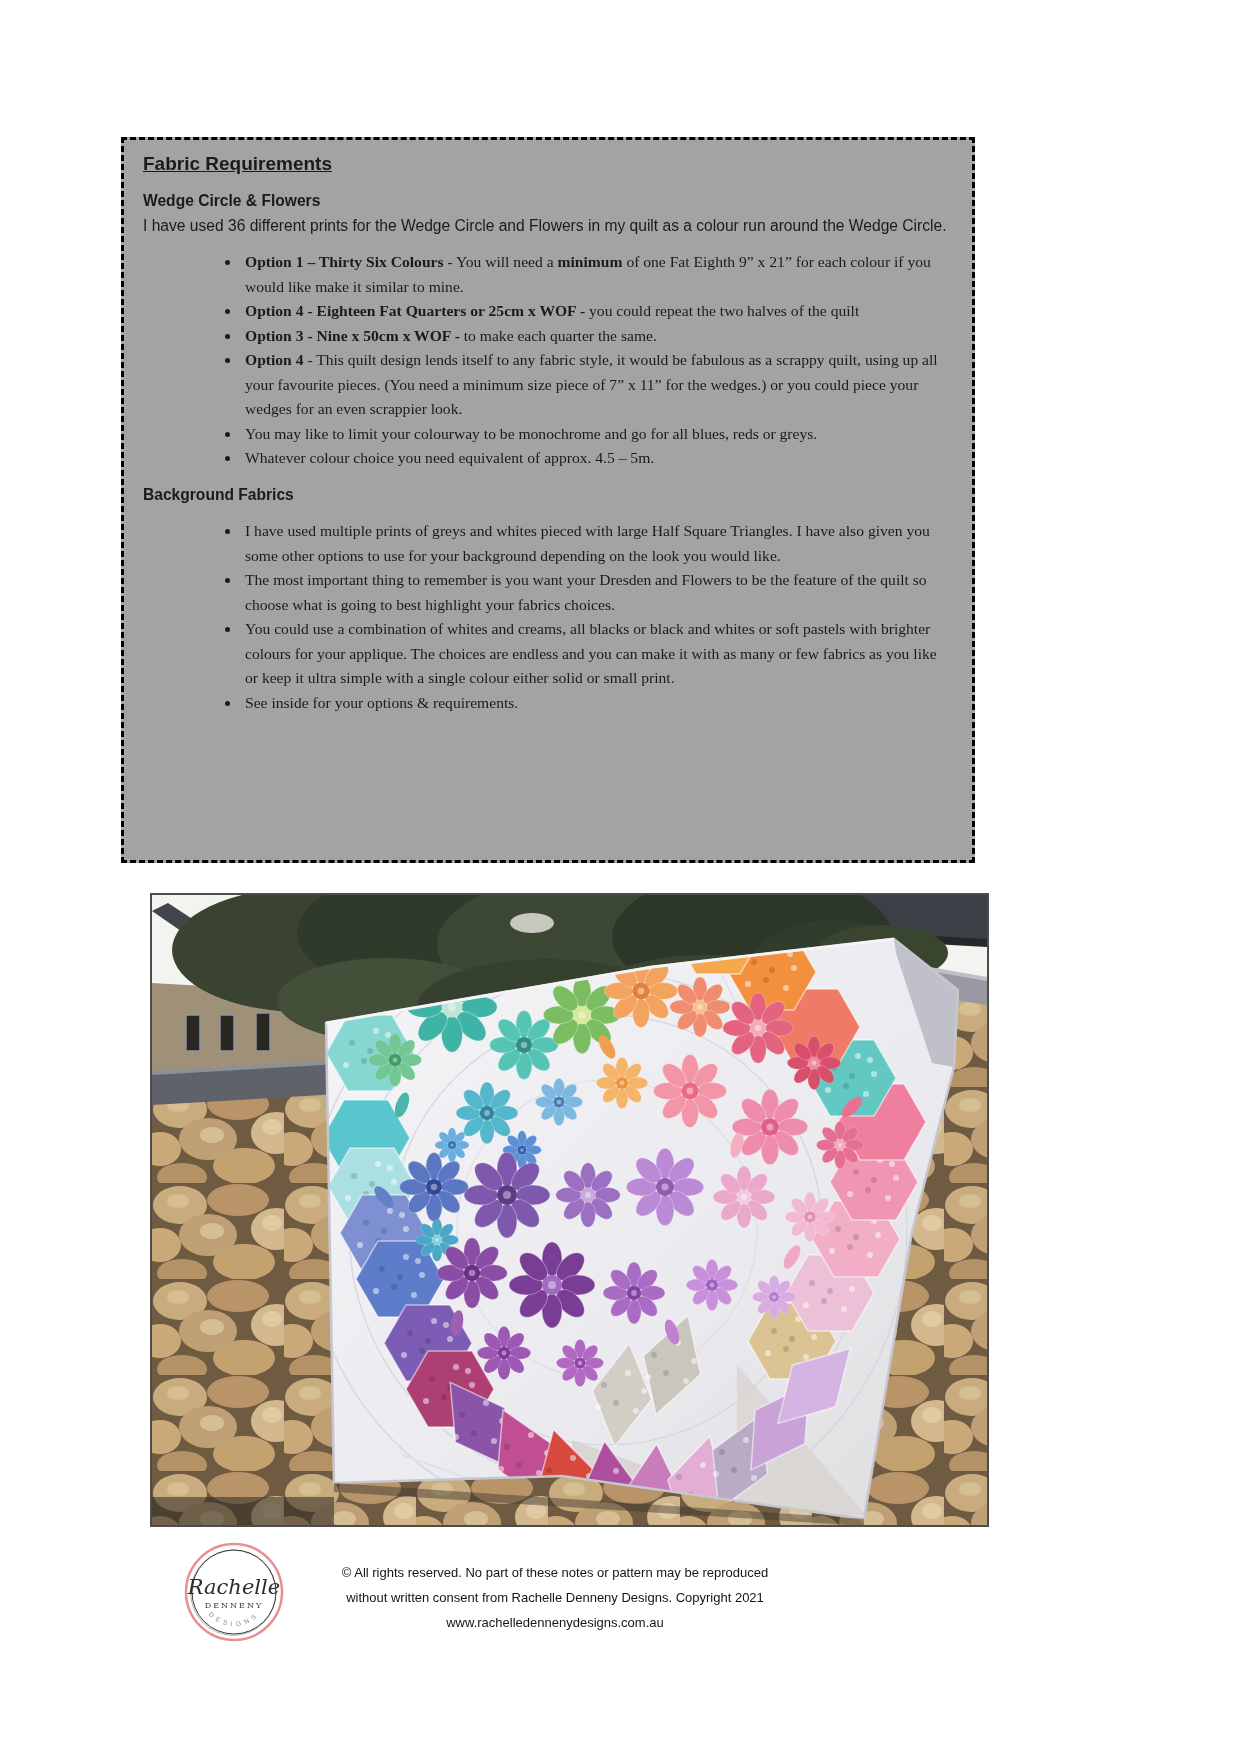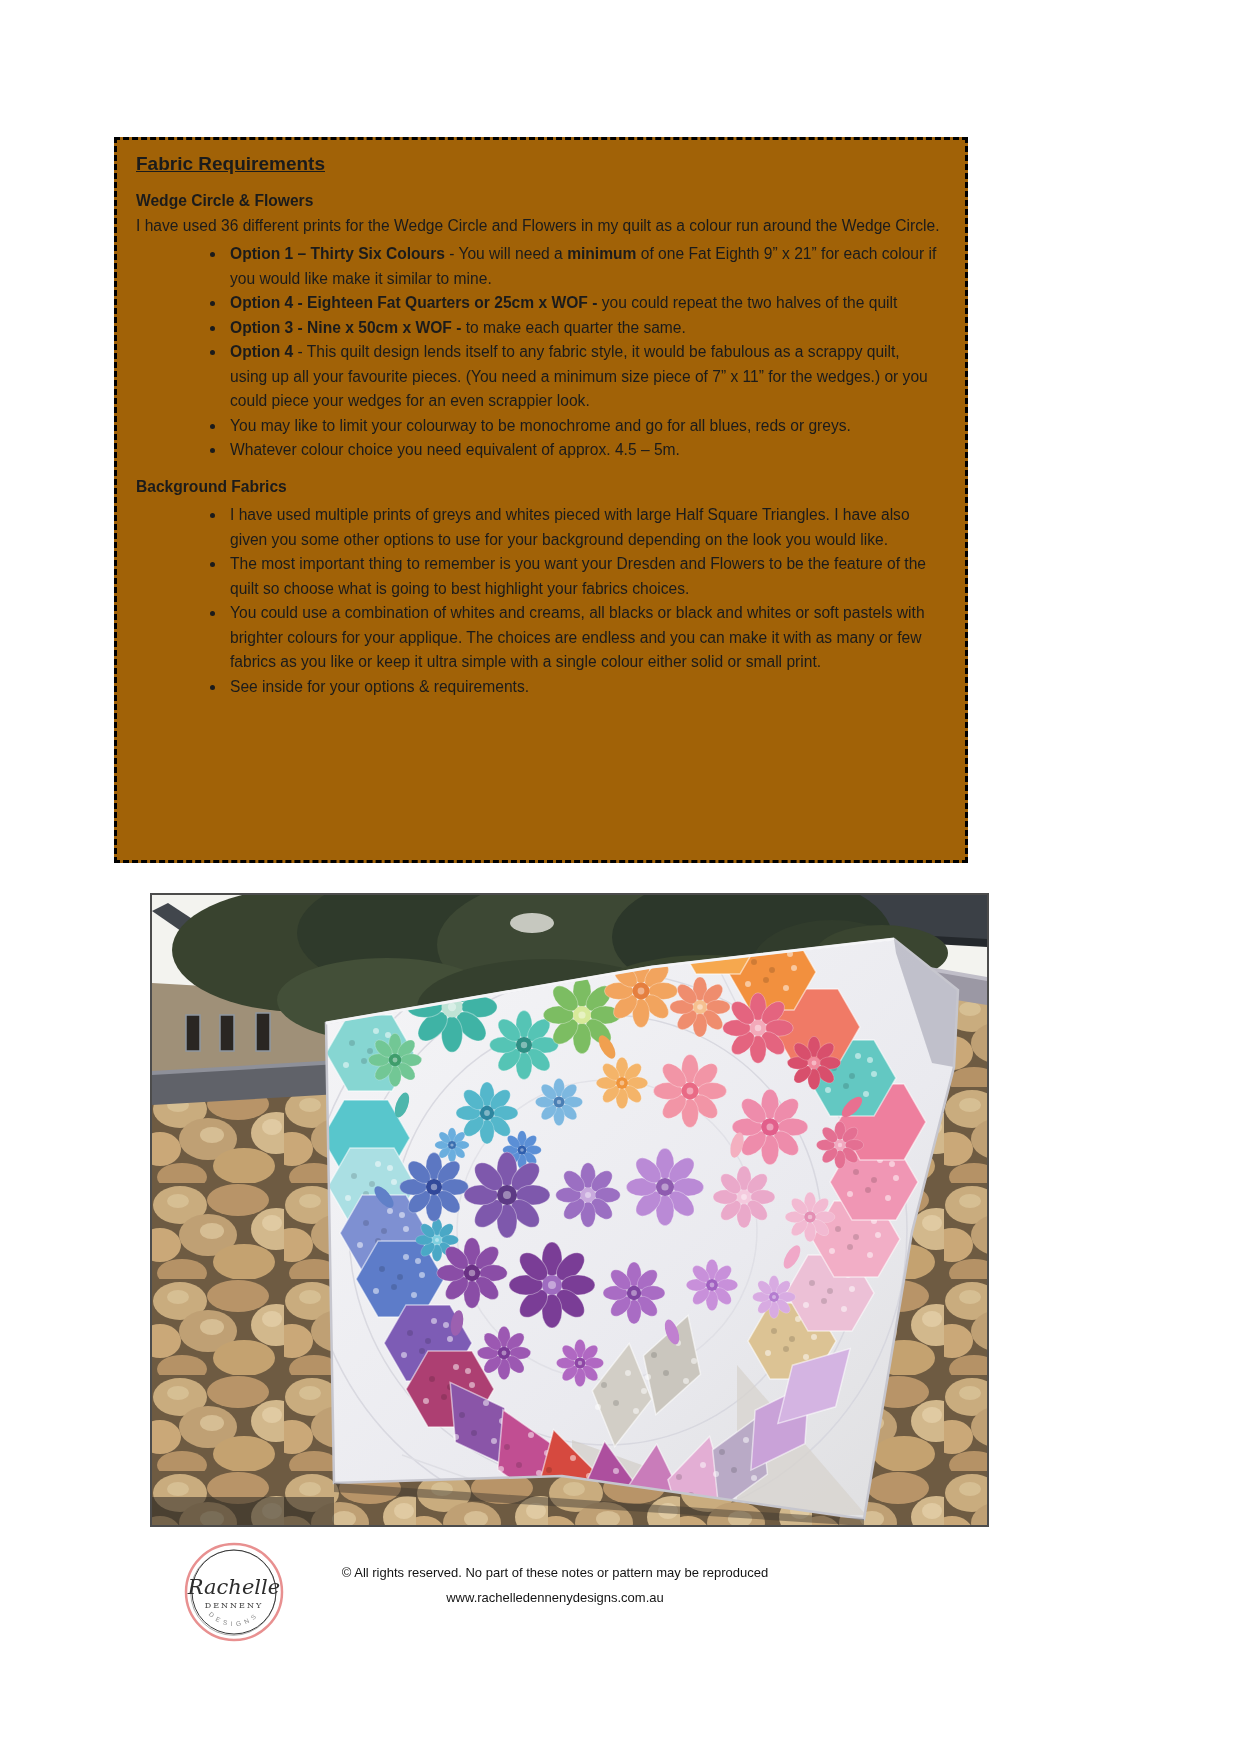--- a/index.html
+++ b/index.html
@@ -1,31 +1,31 @@
 <!DOCTYPE html>
 <html><head>
 <meta charset="utf-8">
 <style>
   html,body{margin:0;padding:0;}
   body{
     width:1240px;height:1753px;background:#ffffff;position:relative;
     font-family:"Liberation Sans",sans-serif;color:#1b1b1b;
   }
   .reqbox{
-    position:absolute;left:114px;top:137px;width:854px;height:726px;
+    position:absolute;left:121px;top:137px;width:854px;height:726px;
     border:3px dashed #000;box-sizing:border-box;
-    padding:11px 20px 0 19px;background:#a16207;
+    padding:11px 20px 0 19px;background:#a3a3a3;
   }
   .reqbox .title{
     font-size:19px;font-weight:bold;text-decoration:underline;
     margin:0 0 3px 0;line-height:26px;
   }
   .reqbox p{margin:0;font-size:15.6px;line-height:24.5px;}
   .reqbox .hd{font-weight:bold;margin-top:12px;}
-  .reqbox ul{margin:4px;padding-left:86px;}
+  .reqbox ul{margin:12px;padding-left:86px;font-family:Liberation Serif, serif;}
   .reqbox li{font-size:15.6px;line-height:24.5px;padding-left:4px;}
   .b{font-weight:bold;}
   .photo-frame{
     position:absolute;left:150px;top:893px;width:835px;height:630px;
     border:2px solid #4c4c4c;box-sizing:content-box;background:#e8e4da;
   }
   .photo-frame svg{display:block;}
   .footer-logo{position:absolute;left:182px;top:1540px;width:104px;height:104px;}
   .footer-text{
     position:absolute;left:253px;top:1560px;width:604px;text-align:center;
@@ -731,14 +731,15 @@
   <defs>
       <path id="arcpath" d="M 22,68 A 34 34 0 0 0 82,68"></path>
     </defs>
   <text text-anchor="middle" font-family="Liberation Sans, sans-serif" font-size="6.5" letter-spacing="4" fill="#8a8a8a">
     <textPath href="#arcpath" startOffset="50%">DESIGNS</textPath>
   </text>
 </svg>
 
 <div class="footer-text">
   <div>© All rights reserved. No part of these notes or pattern may be reproduced</div>
+  <div>without written consent from Rachelle Denneny Designs. Copyright 2021</div>
   <div>www.rachelledennenydesigns.com.au</div>
 </div>
 
 </body></html>

